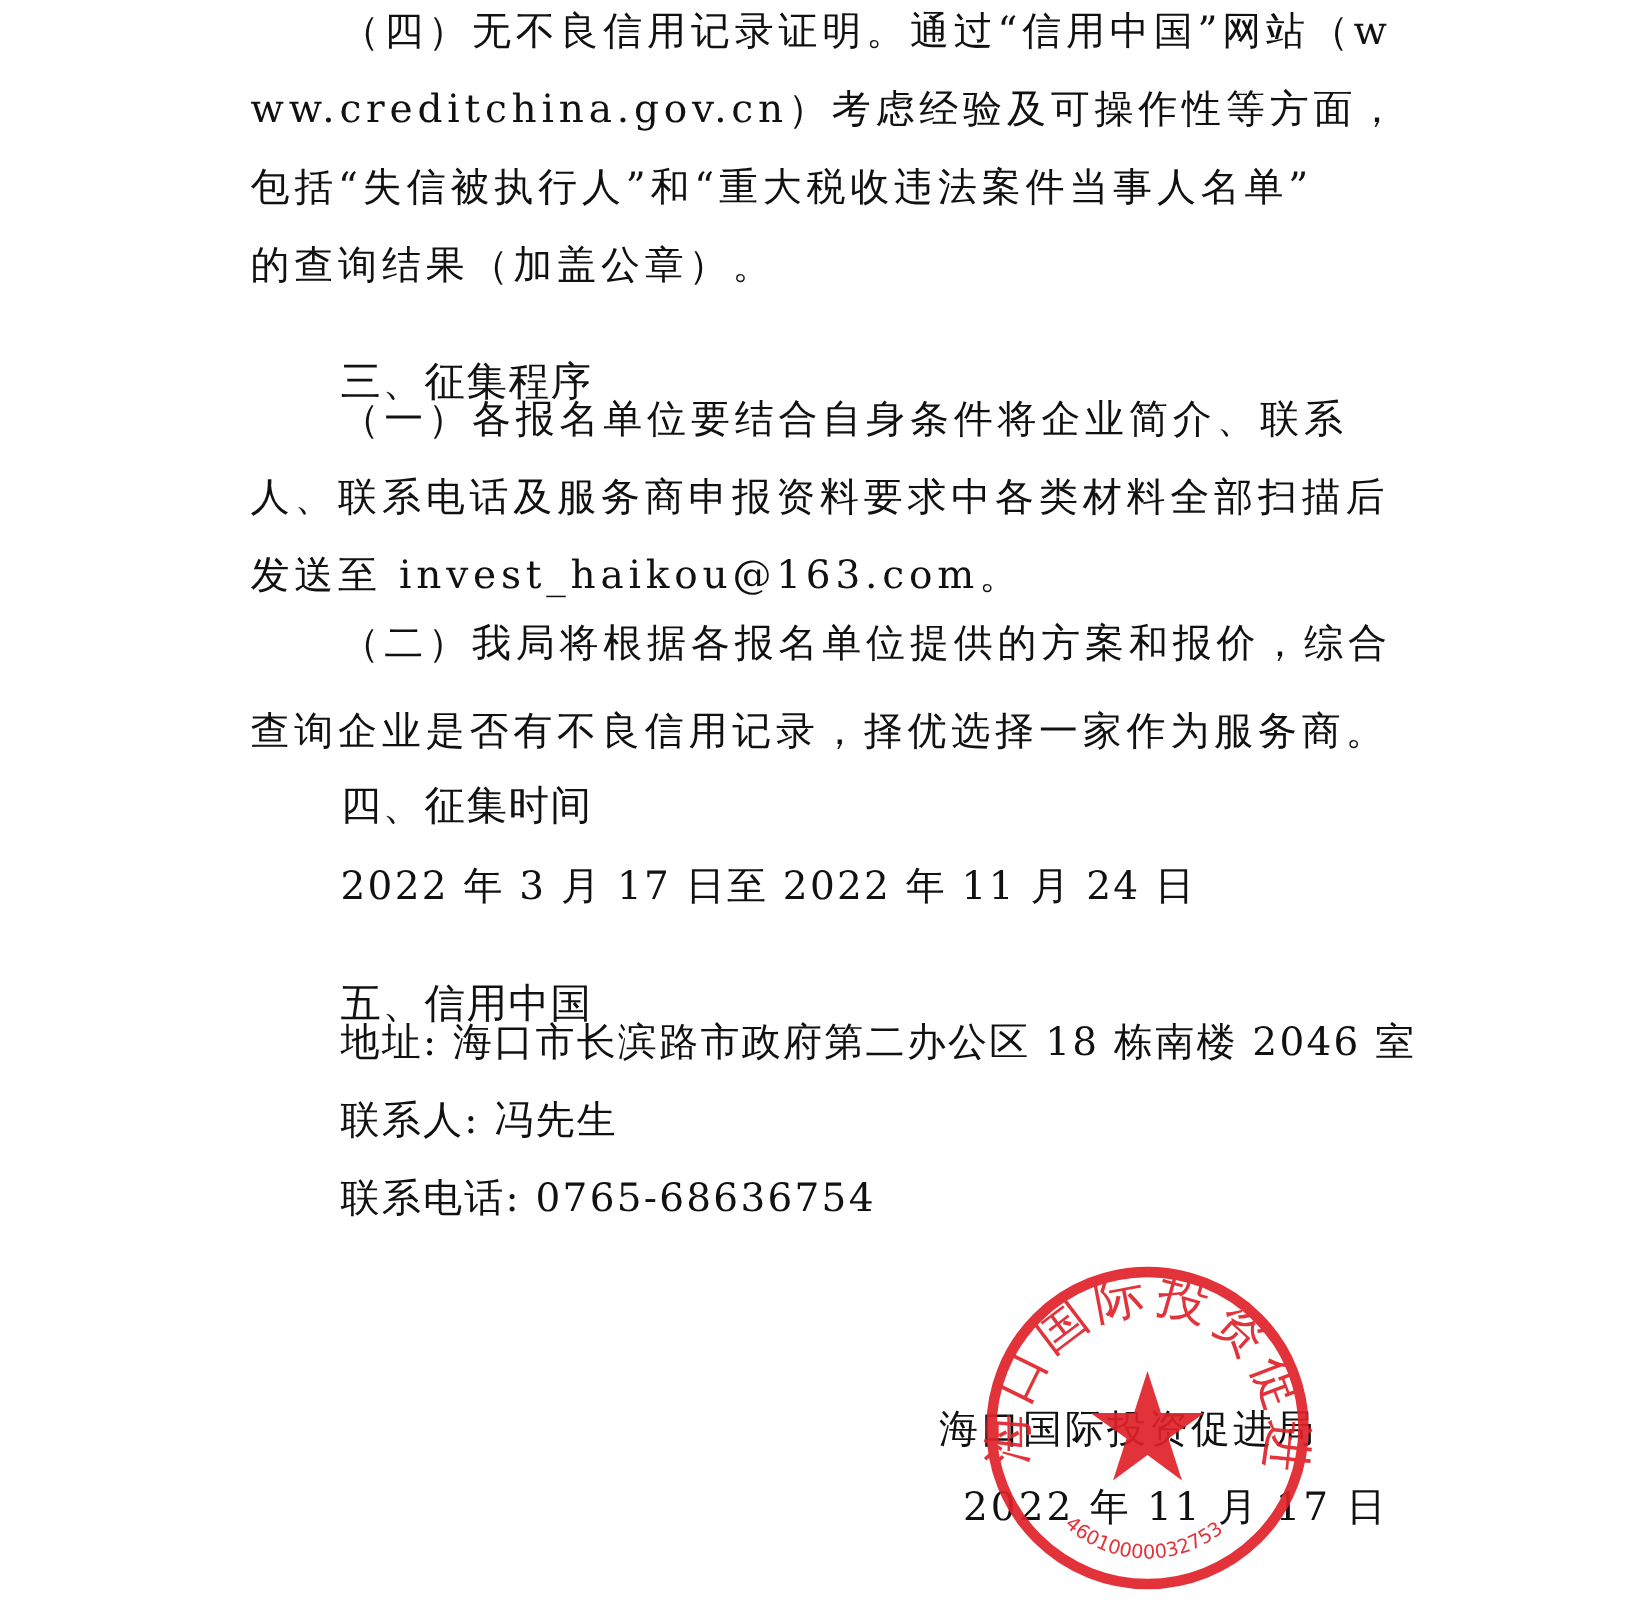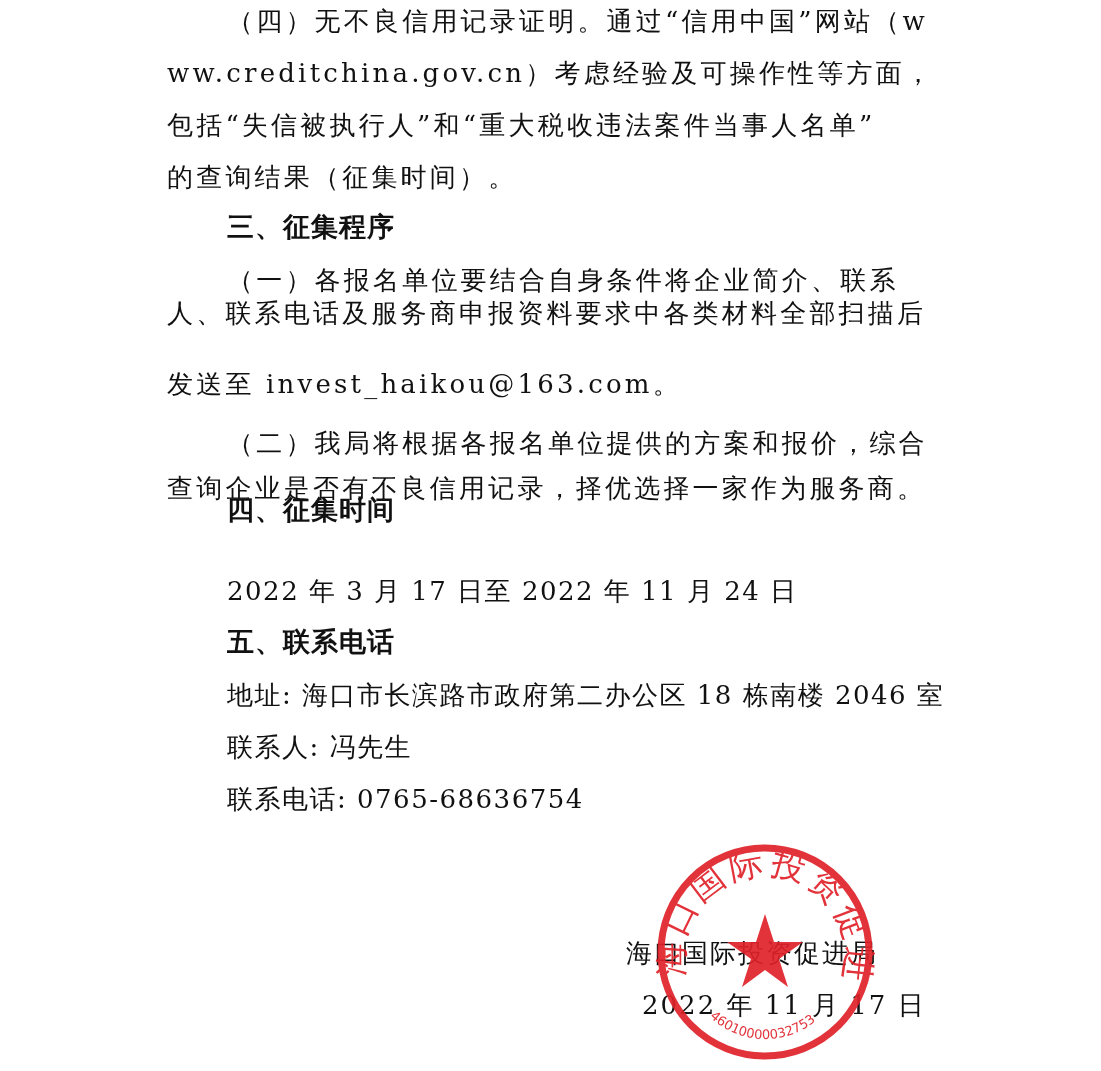--- a/index.html
+++ b/index.html
@@ -2,44 +2,44 @@
 <html><head>
 <meta charset="utf-8">
 <style>
   html, body { margin:0; padding:0; background:#ffffff; }
   body { width:1101px; height:1071px; position:relative; overflow:hidden;
          font-family:"DejaVu Serif","Liberation Serif",serif; color:#111; }
   .line { position:absolute; left:167px; font-size:26px; line-height:30px;
           letter-spacing:3.2px; white-space:nowrap; }
   .indent { left:227px; }
   .heading { position:absolute; left:227px; font-size:27px; line-height:30px;
-             font-family:"DejaVu Sans","Liberation Sans",sans-serif; font-weight:bold; letter-spacing:1px; }
+             font-family:"DejaVu Sans","Liberation Sans",sans-serif; font-weight:normal; letter-spacing:1px;margin-top:28px; }
   .sig { position:absolute; font-size:26px; line-height:30px; letter-spacing:2px; white-space:nowrap; z-index:2; }
   .seal { position:absolute; left:655px; top:842px; width:220px; height:220px; z-index:3; opacity:0.92; }
 </style>
 </head>
 <body>
 
 <div>
   <div class="line indent" style="top:6px">（四）无不良信用记录证明。通过“信用中国”网站（w</div>
   <div class="line" style="top:58px">ww.creditchina.gov.cn）考虑经验及可操作性等方面，</div>
   <div class="line" style="top:110px">包括“失信被执行人”和“重大税收违法案件当事人名单”</div>
-  <div class="line" style="top:162px">的查询结果（征集时间）。</div>
+  <div class="line" style="top:162px">的查询结果（加盖公章）。</div>
 
   <div class="heading" style="top:212px">三、征集程序</div>
   <div class="line indent" style="top:265px">（一）各报名单位要结合自身条件将企业简介、联系</div>
-  <div class="line" style="top:298px">人、联系电话及服务商申报资料要求中各类材料全部扫描后</div>
+  <div class="line" style="top:317px">人、联系电话及服务商申报资料要求中各类材料全部扫描后</div>
   <div class="line" style="top:369px">发送至 invest_haikou@163.com。</div>
-  <div class="line indent" style="top:428px">（二）我局将根据各报名单位提供的方案和报价，综合</div>
+  <div class="line indent" style="top:414px">（二）我局将根据各报名单位提供的方案和报价，综合</div>
   <div class="line" style="top:473px">查询企业是否有不良信用记录，择优选择一家作为服务商。</div>
 
   <div class="heading" style="top:495px">四、征集时间</div>
   <div class="line indent" style="top:576px;letter-spacing:1.5px">2022 年 3 月 17 日至 2022 年 11 月 24 日</div>
 
-  <div class="heading" style="top:627px">五、联系电话</div>
+  <div class="heading" style="top:627px">五、信用中国</div>
   <div class="line indent" style="top:680px;letter-spacing:1.5px">地址: 海口市长滨路市政府第二办公区 18 栋南楼 2046 室</div>
   <div class="line indent" style="top:732px;letter-spacing:1.5px">联系人: 冯先生</div>
   <div class="line indent" style="top:784px;letter-spacing:1.5px">联系电话: 0765-68636754</div>
 
   <div class="sig" style="left:626px;top:938px">海口国际投资促进局</div>
   <div class="sig" style="left:642px;top:990px">2022 年 11 月 17 日</div>
 
   <svg class="seal" viewBox="0 0 220 220">
     <circle cx="110" cy="110" r="104" fill="none" stroke="#e0222a" stroke-width="7"></circle>
     <polygon fill="#e0222a" points="110,72 119,100 148,100 124,117 133,145 110,128 87,145 96,117 72,100 101,100"></polygon>

